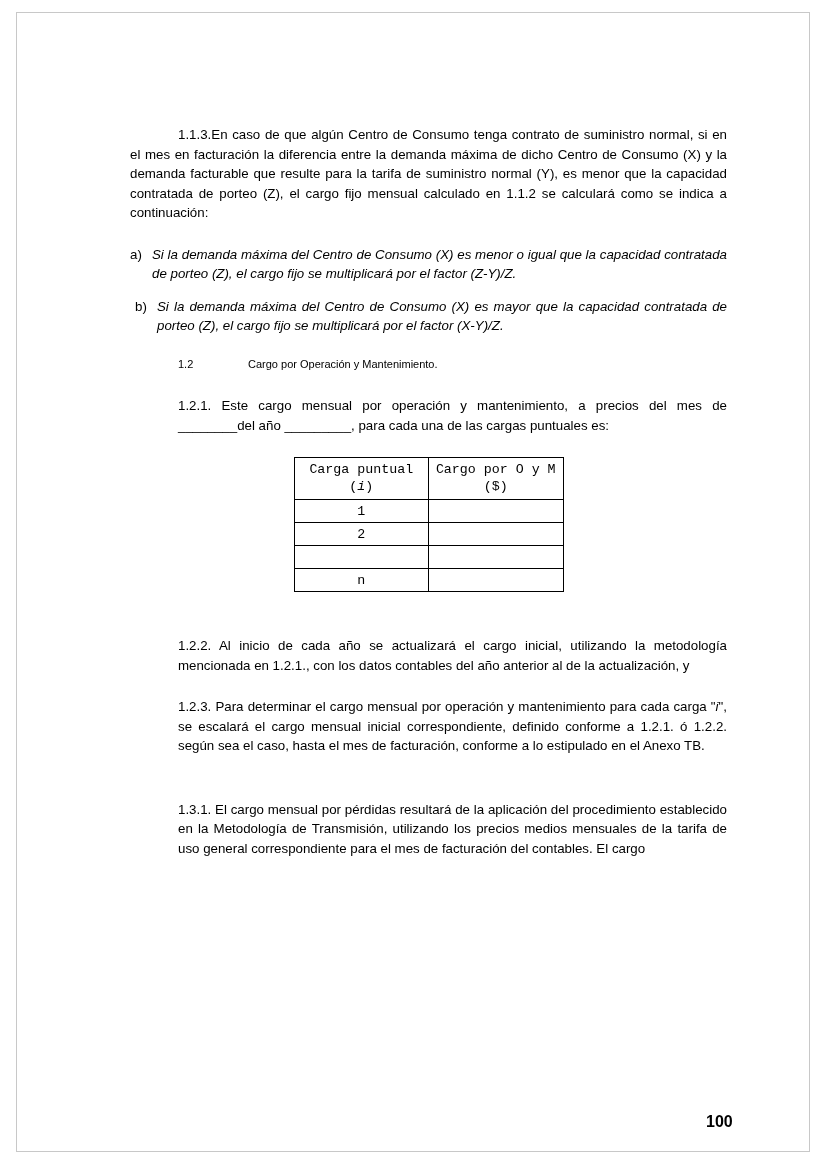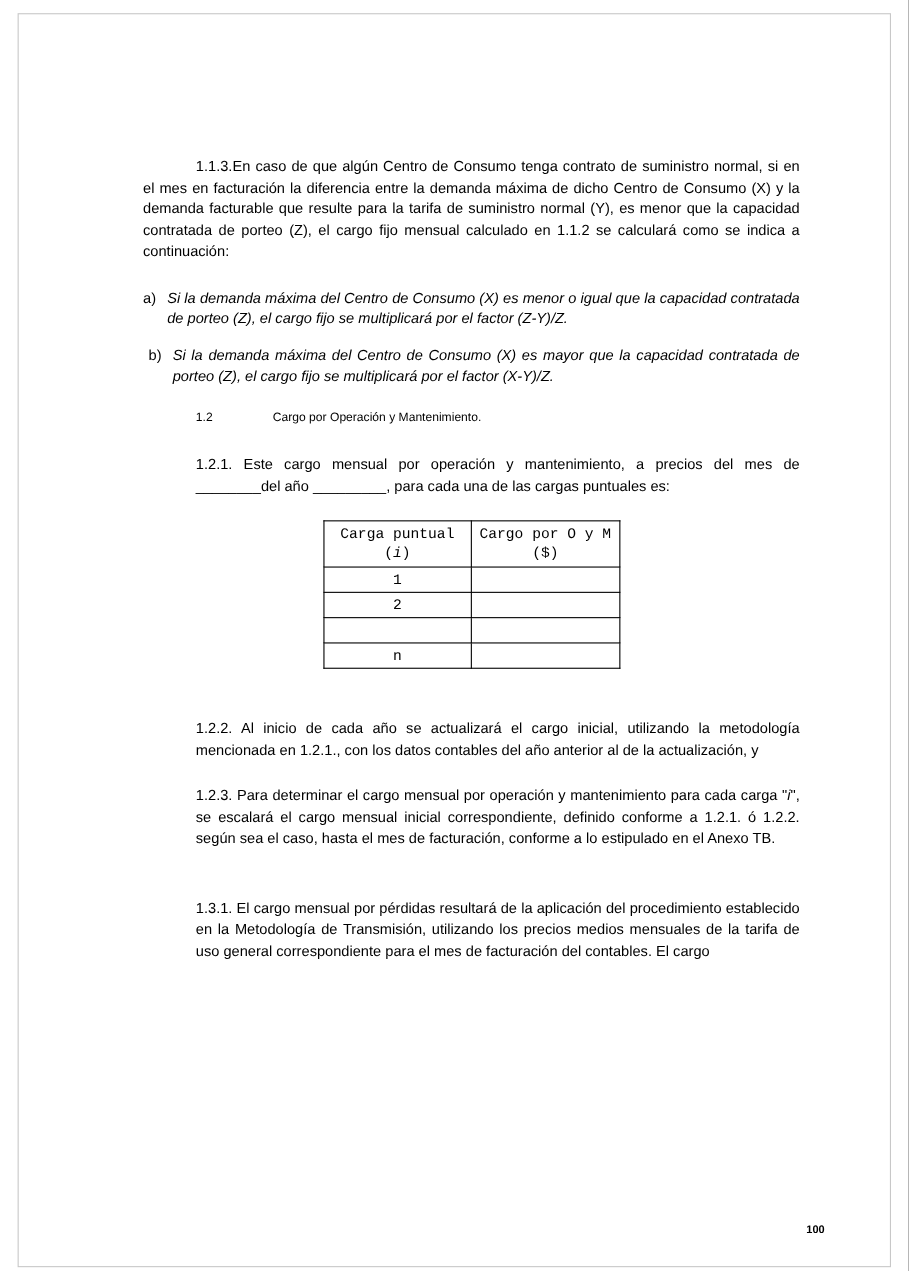--- a/index.html
+++ b/index.html
@@ -25,21 +25,21 @@
     top: 12px;
     width: 794px;
     height: 1140px;
     background: #ffffff;
     border: 1px solid #c8c8c8;
     box-sizing: border-box;
   }
   .content {
     position: absolute;
     left: 113px;
-    top: 128px;
+    top: 112px;
     width: 597px;
   }
   p {
     margin: 0;
     font-size: 13.3px;
     line-height: 19.5px;
     color: #000000;
     text-align: justify;
     text-justify: inter-word;
   }
@@ -109,24 +109,23 @@
   }
   .tbl-wrap {
     width: 597px;
   }
   .it { font-style: italic; }
 
   .page-number {
     position: absolute;
     left: 689px;
     top: 1100px;
-    font-size: 10px;
+    font-size: 16px;
     font-weight: bold;
     color: #000000;
-    margin-left: 27px;
   }
 </style>
 </head>
 <body>
 
 <div class="page">
   <div class="sheet">
 
     <div class="content">
 

